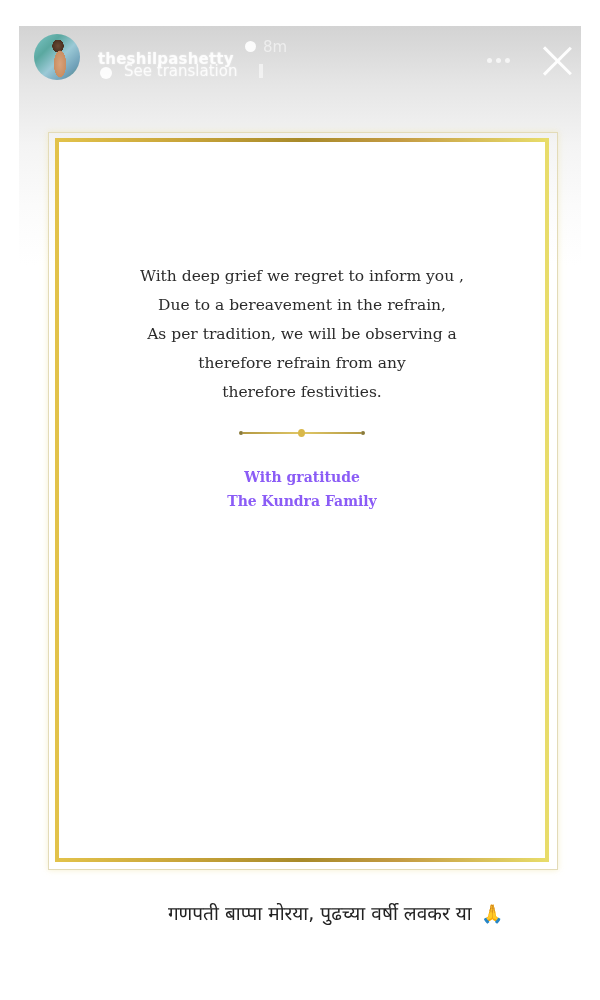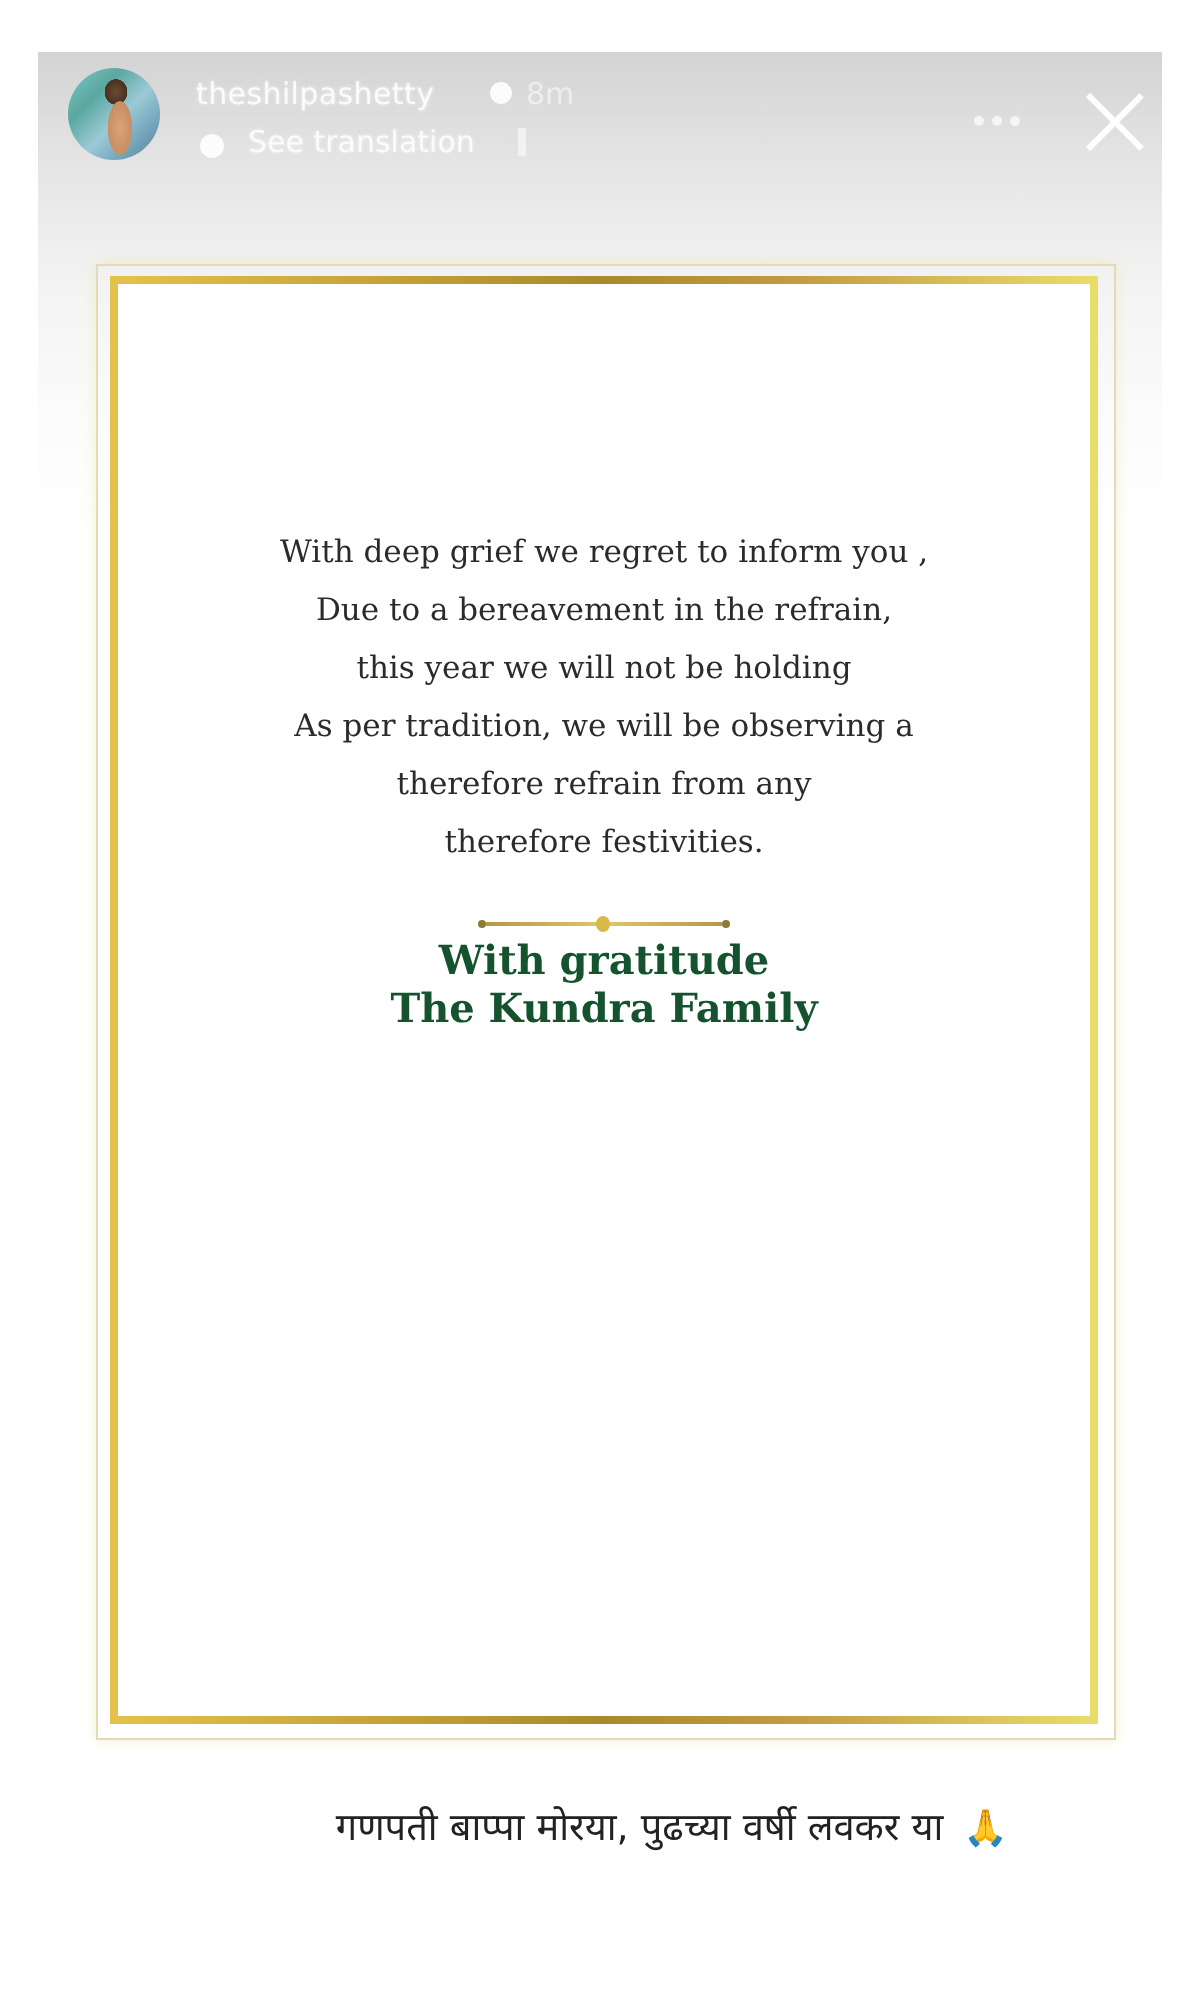--- a/index.html
+++ b/index.html
@@ -15,21 +15,21 @@
     .header { position: absolute; left: 0; top: 0; width: 562px; height: 70px; }
     .avatar {
       position: absolute; left: 15px; top: 8px; width: 46px; height: 46px; border-radius: 50%;
       background:
         radial-gradient(ellipse 10px 22px at 26px 30px, #d9a27a 0%, #c98e62 60%, transparent 62%),
         radial-gradient(ellipse 8px 9px at 24px 12px, #6b4a35 0%, #4a3020 70%, transparent 72%),
         linear-gradient(135deg, #7fc7c7 0%, #5aa8a0 30%, #9bc9d6 55%, #6fa0b8 80%, #4e8a74 100%);
       overflow: hidden;
     }
     .username {
-      position: absolute; left: 79px; top: 12px; font-size: 15px; font-weight: normal;
+      position: absolute; left: 79px; top: 24px; font-size: 15px; font-weight: bold;
       color: rgba(255,255,255,0.85); letter-spacing: 0.2px;
       text-shadow: 0 0 2px rgba(255,255,255,0.6);
     }
     .verified {
       position: absolute; left: 226px; top: 15px; width: 11px; height: 11px; border-radius: 50%;
       background: rgba(255,255,255,0.9);
     }
     .time {
       position: absolute; left: 244px; top: 12px; font-size: 15px; color: rgba(255,255,255,0.55); text-align: center;
     }
@@ -75,21 +75,21 @@
       font-size: 15.5px; line-height: 29px;
     }
     .letter .greeting { font-size: 16px; margin-bottom: 0px; }
     .divider {
       position: relative; margin: 20px auto 0; width: 126px; height: 12px;
     }
     .divider .line { position: absolute; left: 4px; right: 4px; top: 5px; height: 1.5px; background: linear-gradient(90deg, #b49a44, #e0c766, #b49a44); }
     .divider .dot-l, .divider .dot-r { position: absolute; top: 4px; width: 4px; height: 4px; border-radius: 50%; background: #8a7a3a; }
     .divider .dot-l { left: 0; } .divider .dot-r { right: 0; }
     .divider .dot-c { position: absolute; left: 59px; top: 2px; width: 7px; height: 8px; border-radius: 50%; background: #d9b84a; }
-    .signoff { font-weight: bold; font-size: 20px; line-height: 24px; color: #14532d; }
+    .signoff { margin-top: 26px; font-weight: bold; font-size: 14px; line-height: 24px; color: #8b5cf6; }
 
     .caption {
       position: absolute; left: 0; top: 900px; width: 600px; text-align: center;
       font-size: 19px; color: #222; font-family: "DejaVu Sans", sans-serif; padding-left: 36px;
     }
     .pray-icon { display: inline-block; font-size: 18px; margin-left: 4px; }
   </style>
 </head>
 <body>
 
@@ -108,21 +108,20 @@
       <span></span>
     </div>
     <div class="close-button"></div>
   </div>
 
   <div class="card-outer"></div>
   <div class="card">
     <div class="letter">
       <div>With deep grief we regret to inform you ,</div>
       <div>Due to a bereavement in the refrain,</div>
-      <div>this year we will not be holding</div>
       <div>As per tradition, we will be observing a</div>
       <div>therefore refrain from any</div>
       <div>therefore festivities.</div>
       <div class="divider">
         <span class="line"></span>
           <span class="dot-l"></span>
           <span class="dot-c"></span>
           <span class="dot-r"></span>
       </div>
       <div class="signoff">

